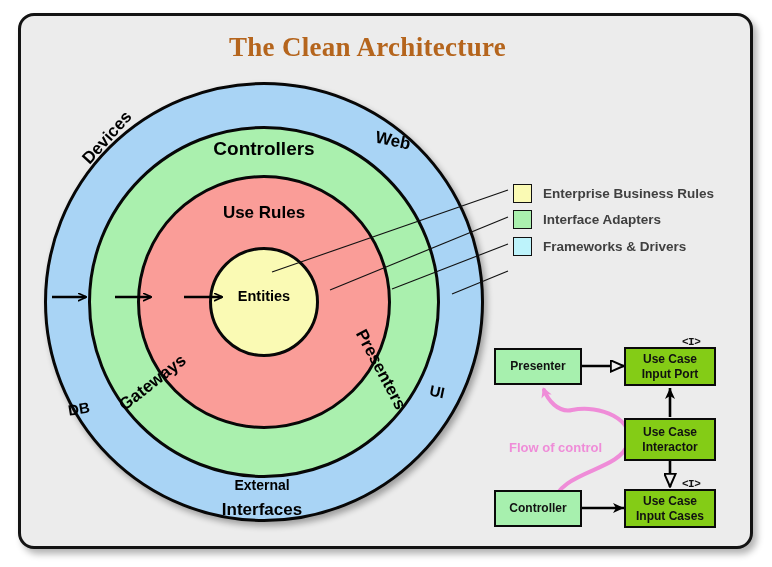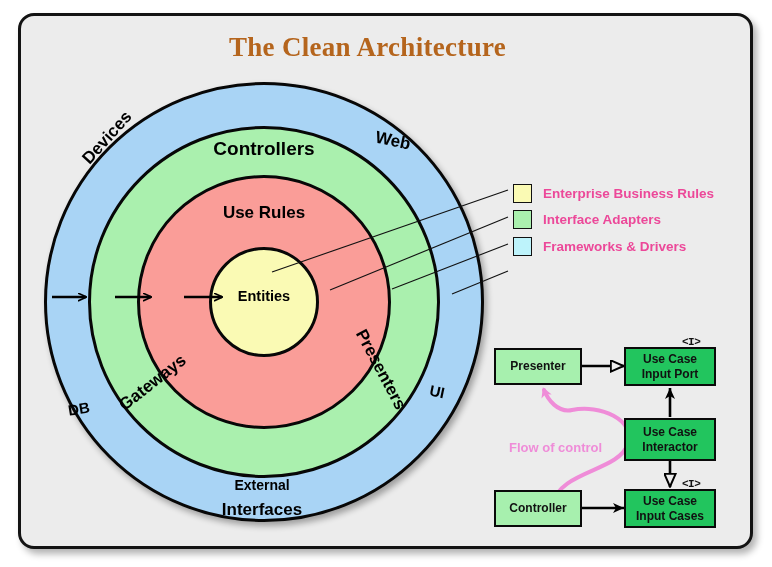--- a/index.html
+++ b/index.html
@@ -48,30 +48,30 @@
     line-height:1.12;
   }
 
   
   .legend{position:absolute;left:513px;top:180px;width:245px;}
   .leg-row{display:flex;align-items:center;height:26.5px;}
   .swatch{
     width:19px;height:19px;border:1.6px solid #111;box-sizing:border-box;
     flex:0 0 auto;margin-right:11px;
   }
-  .leg-text{font-size:13.5px;font-weight:bold;color:#ec4899;white-space:nowrap;}
+  .leg-text{font-size:13.5px;font-weight:bold;color:#404040;white-space:nowrap;}
 
   
   .umlbox{
     position:absolute;border:2.5px solid #0a0a0a;box-sizing:border-box;
     display:flex;flex-direction:column;align-items:center;justify-content:center;
     font-size:12px;font-weight:bold;color:#111;line-height:1.18;text-align:center;
   }
   .umlbox.green{background:#a7f0ae;}
-  .umlbox.pink {background:#22c55e;}
+  .umlbox.pink {background:#84cc16;}
   .istereo{
     position:absolute;
     font-family:"Liberation Mono","DejaVu Sans Mono",monospace;
     font-size:11px;font-weight:bold;color:#111;letter-spacing:-0.5px;
   }
   .flowlabel{
     position:absolute;left:509px;top:440px;
     font-size:13px;font-weight:bold;color:#ef8cd8;white-space:nowrap;
   }
 

